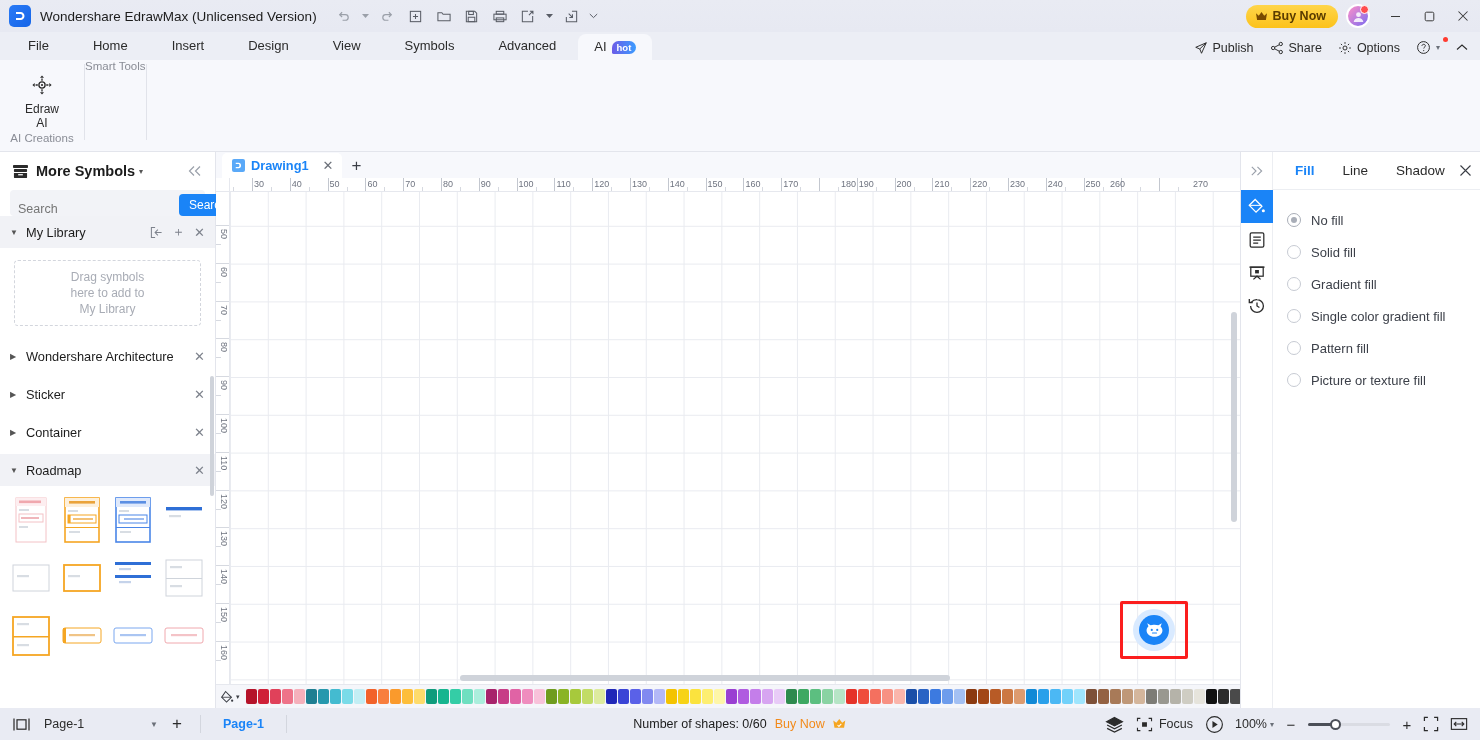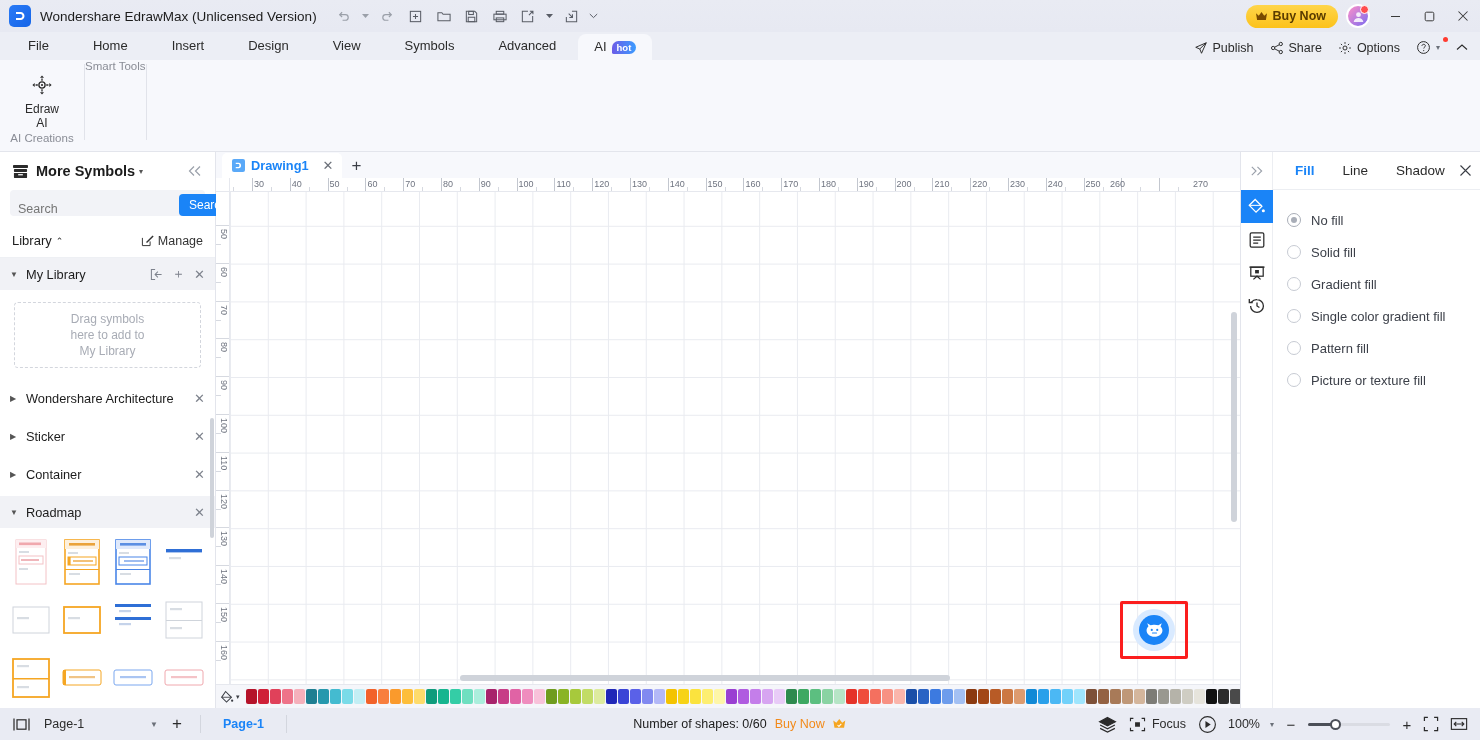--- a/index.html
+++ b/index.html
@@ -448,33 +448,20 @@
               <path d="M7 1.5L2.5 6 7 10.5M13 1.5L8.5 6 13 10.5"></path>
             </svg>
         </span>
       </div>
 
       <div class="lp-search">
         <input value="" placeholder="Search" style="">
         <div class="search-btn">Search</div>
       </div>
 
-      <div class="lp-libraryrow">
-        <span class="lp-lib-label">
-          <span>Library</span>
-          <span style="font-size:9px;">⌃</span>
-        </span>
-        <span class="lp-manage">
-          <svg width="13" height="13" viewBox="0 0 14 14" fill="none" stroke="#333" stroke-width="1.05">
-              <path d="M1.5 4.2v8.3h8.3V8"></path>
-              <path d="M5.7 8.3l6.8-6.8 1.1 1.1-6.8 6.8H5.7z" fill="#333" stroke="none"></path>
-            </svg>
-          <span>Manage</span>
-        </span>
-      </div>
 
       <div class="lp-scroll">
 
         <div class="lib-section-head active">
           <span class="tri">▼</span>
           <span>My Library</span>
           <span class="sect-actions">
             <span>
               <svg width="13" height="13" viewBox="0 0 14 14" fill="none" stroke="#7d828c" stroke-width="1.1">
                   <path d="M5.5 1.5h-4v11h4"></path>
@@ -677,21 +664,21 @@
             <div class="rh-tick major" style="left: 475.6px;"></div>
             <div class="rh-lbl" style="left: 475.6px;">150</div>
             <div class="rh-tick" style="left: 494.5px; height: 5px; top: 9px;"></div>
             <div class="rh-tick major" style="left: 513.4px;"></div>
             <div class="rh-lbl" style="left: 513.4px;">160</div>
             <div class="rh-tick" style="left: 532.3px; height: 5px; top: 9px;"></div>
             <div class="rh-tick major" style="left: 551.2px;"></div>
             <div class="rh-lbl" style="left: 551.2px;">170</div>
             <div class="rh-tick" style="left: 570.1px; height: 5px; top: 9px;"></div>
             <div class="rh-tick major" style="left: 589px;"></div>
-            <div class="rh-lbl" style="left: 589px;">180</div>
+            <div class="rh-lbl" style="left: 609px;">180</div>
             <div class="rh-tick" style="left: 607.9px; height: 5px; top: 9px;"></div>
             <div class="rh-tick major" style="left: 626.8px;"></div>
             <div class="rh-lbl" style="left: 626.8px;">190</div>
             <div class="rh-tick" style="left: 645.7px; height: 5px; top: 9px;"></div>
             <div class="rh-tick major" style="left: 664.6px;"></div>
             <div class="rh-lbl" style="left: 664.6px;">200</div>
             <div class="rh-tick" style="left: 683.5px; height: 5px; top: 9px;"></div>
             <div class="rh-tick major" style="left: 702.4px;"></div>
             <div class="rh-lbl" style="left: 702.4px;">210</div>
             <div class="rh-tick" style="left: 721.3px; height: 5px; top: 9px;"></div>
@@ -990,21 +977,21 @@
             <rect x="6.4" y="5.6" width="5.2" height="4.8" fill="#2b2b2b" stroke="none"></rect>
           </svg>
         <span>Focus</span>
       </div>
       <div class="icon-btn">
         <svg width="19" height="19" viewBox="0 0 20 20" fill="none" stroke="#2b2b2b" stroke-width="1.2">
             <circle cx="10" cy="10" r="8.3"></circle>
             <path d="M7.8 6.3l5.6 3.7-5.6 3.7z" fill="#2b2b2b" stroke="none"></path>
           </svg>
       </div>
-      <div class="sb-item" style="gap:10px;">
+      <div class="sb-item" style="gap:3px;">
         <span class="zoom-val">100%</span>
         <span style="font-size:8px;color:#6b7079;">▾</span>
       </div>
       <div class="icon-btn" style="width:18px;">
         <span style="font-size:15px;">−</span>
       </div>
       <div class="zoom-slider">
         <div class="zs-track">
           <div class="zs-fill"></div>
           <div class="zs-knob"></div>

